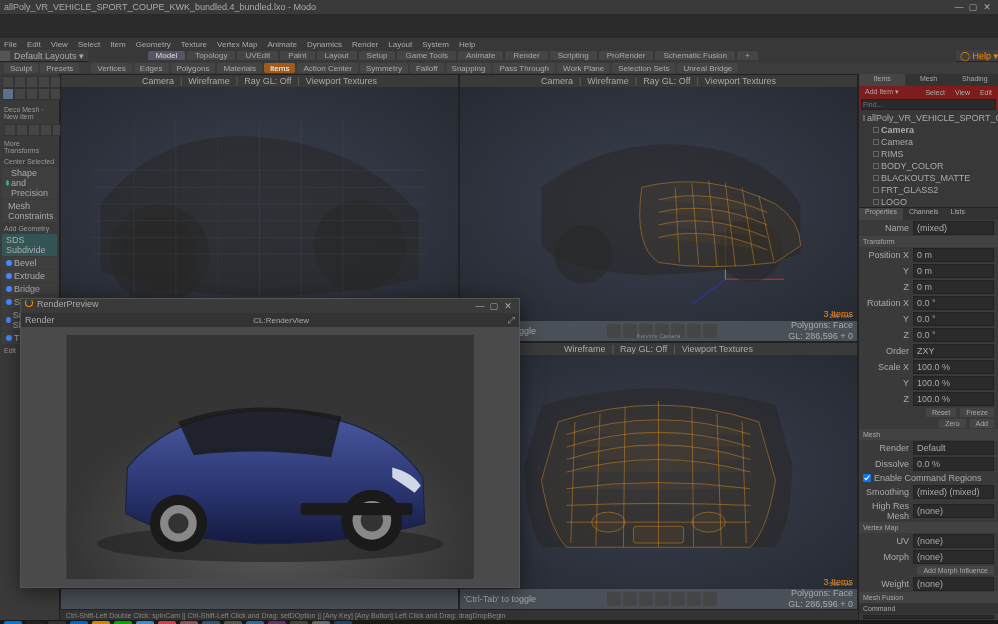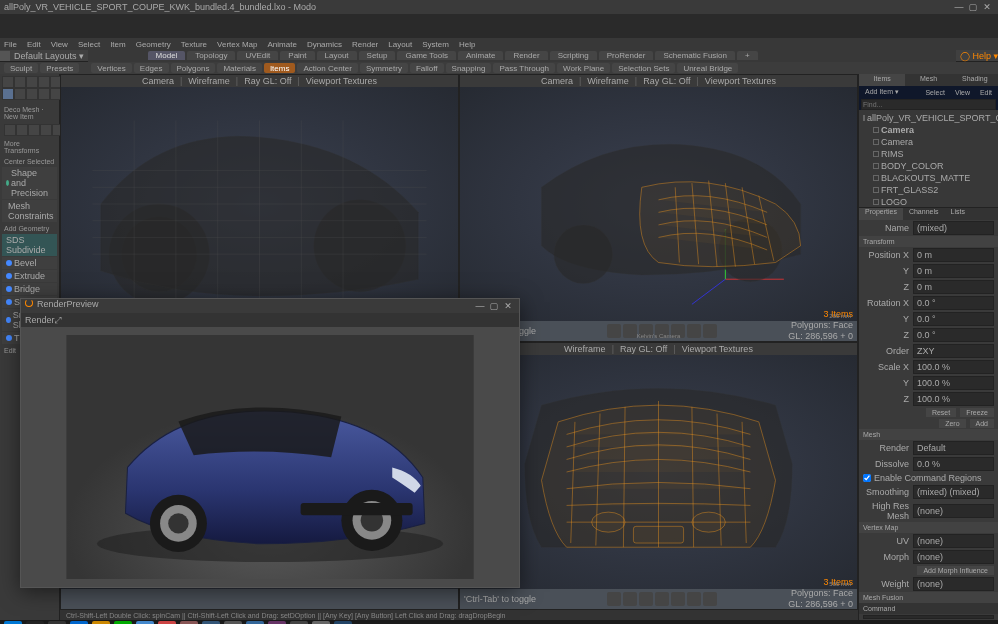--- a/index.html
+++ b/index.html
@@ -39,21 +39,21 @@
 .render-window { position: absolute; top: 298px; left: 20px; width: 500px; height: 290px; background: #2a2a2a; border: 1px solid #555; box-shadow: 0 4px 20px rgba(0,0,0,0.5); z-index: 100; }
 .render-title { height: 14px; background: #3a3a3a; display: flex; padding: 0 4px; }
 .render-title .spin { width: 8px; height: 8px; border: 1px solid #f80; border-top-color: transparent; border-radius: 50%; margin-right: 4px; }
 .render-sub { height: 14px; background: #333; display: flex; align-items: center; padding: 0 4px; font-size: 8px; }
 .render-sub .rtitle { flex: 1; text-align: center; font-size: 8px; }
 .render-body { height: 260px; background: #4a4a4a; display: flex; align-items: center; justify-content: center; }
 .right-panel { width: 140px; background: #3a3a3a; border-left: 1px solid #222; display: flex; flex-direction: column; }
 .rp-tabs { height: 12px; display: flex; background: #333; }
 .rp-tab { flex: 1; text-align: center; font-size: 7px; padding: 1px; cursor: pointer; }
 .rp-tab.active { background: #454545; }
-.rp-toolbar { height: 12px; background: #0f172a; display: flex; align-items: center; gap: 2px; padding: 0 2px; }
+.rp-toolbar { height: 12px; background: #7f1d1d; display: flex; align-items: center; gap: 2px; padding: 0 2px; }
 .rp-mini-btn { padding: 0 4px; font-size: 7px; cursor: pointer; }
 .item-tree { flex: 1; overflow-y: auto; padding: 2px; background: #383838; }
 .tree-item { font-size: 7px; padding: 1px 2px; cursor: pointer; display: flex; align-items: center; gap: 2px; }
 .tree-item .eye { width: 6px; height: 6px; border: 1px solid #666; }
 .tree-indent-1 { padding-left: 12px; }
 .props-panel { background: #3a3a3a; border-top: 1px solid #222; }
 .props-tabs { height: 12px; display: flex; background: #333; }
 .props-tab { padding: 0 6px; font-size: 7px; cursor: pointer; }
 .props-tab.active { background: #454545; }
 .prop-row { display: flex; align-items: center; padding: 1px 4px; font-size: 7px; }
@@ -549,20 +549,21 @@
   <div class="render-title">
     <span class="spin"></span>
     <span>RenderPreview</span>
     <span style="flex:1"></span>
     <div class="win-btn">—</div>
     <div class="win-btn">▢</div>
     <div class="win-btn">✕</div>
   </div>
   <div class="render-sub">
     <span style="cursor:pointer">Render</span>
+    <span class="rtitle">CL:RenderView</span>
     <span style="cursor:pointer">⤢</span>
   </div>
   <div class="render-body">
     <svg viewBox="0 0 400 240" style="width:94%;height:94%">
       <defs>
         <radialGradient id="floor" cx="50%" cy="80%">
             <stop offset="0%" stop-color="#5a5a5a"></stop>
             <stop offset="100%" stop-color="#353535"></stop>
           </radialGradient>
         <linearGradient id="body" x1="0" y1="0" x2="0" y2="1">

